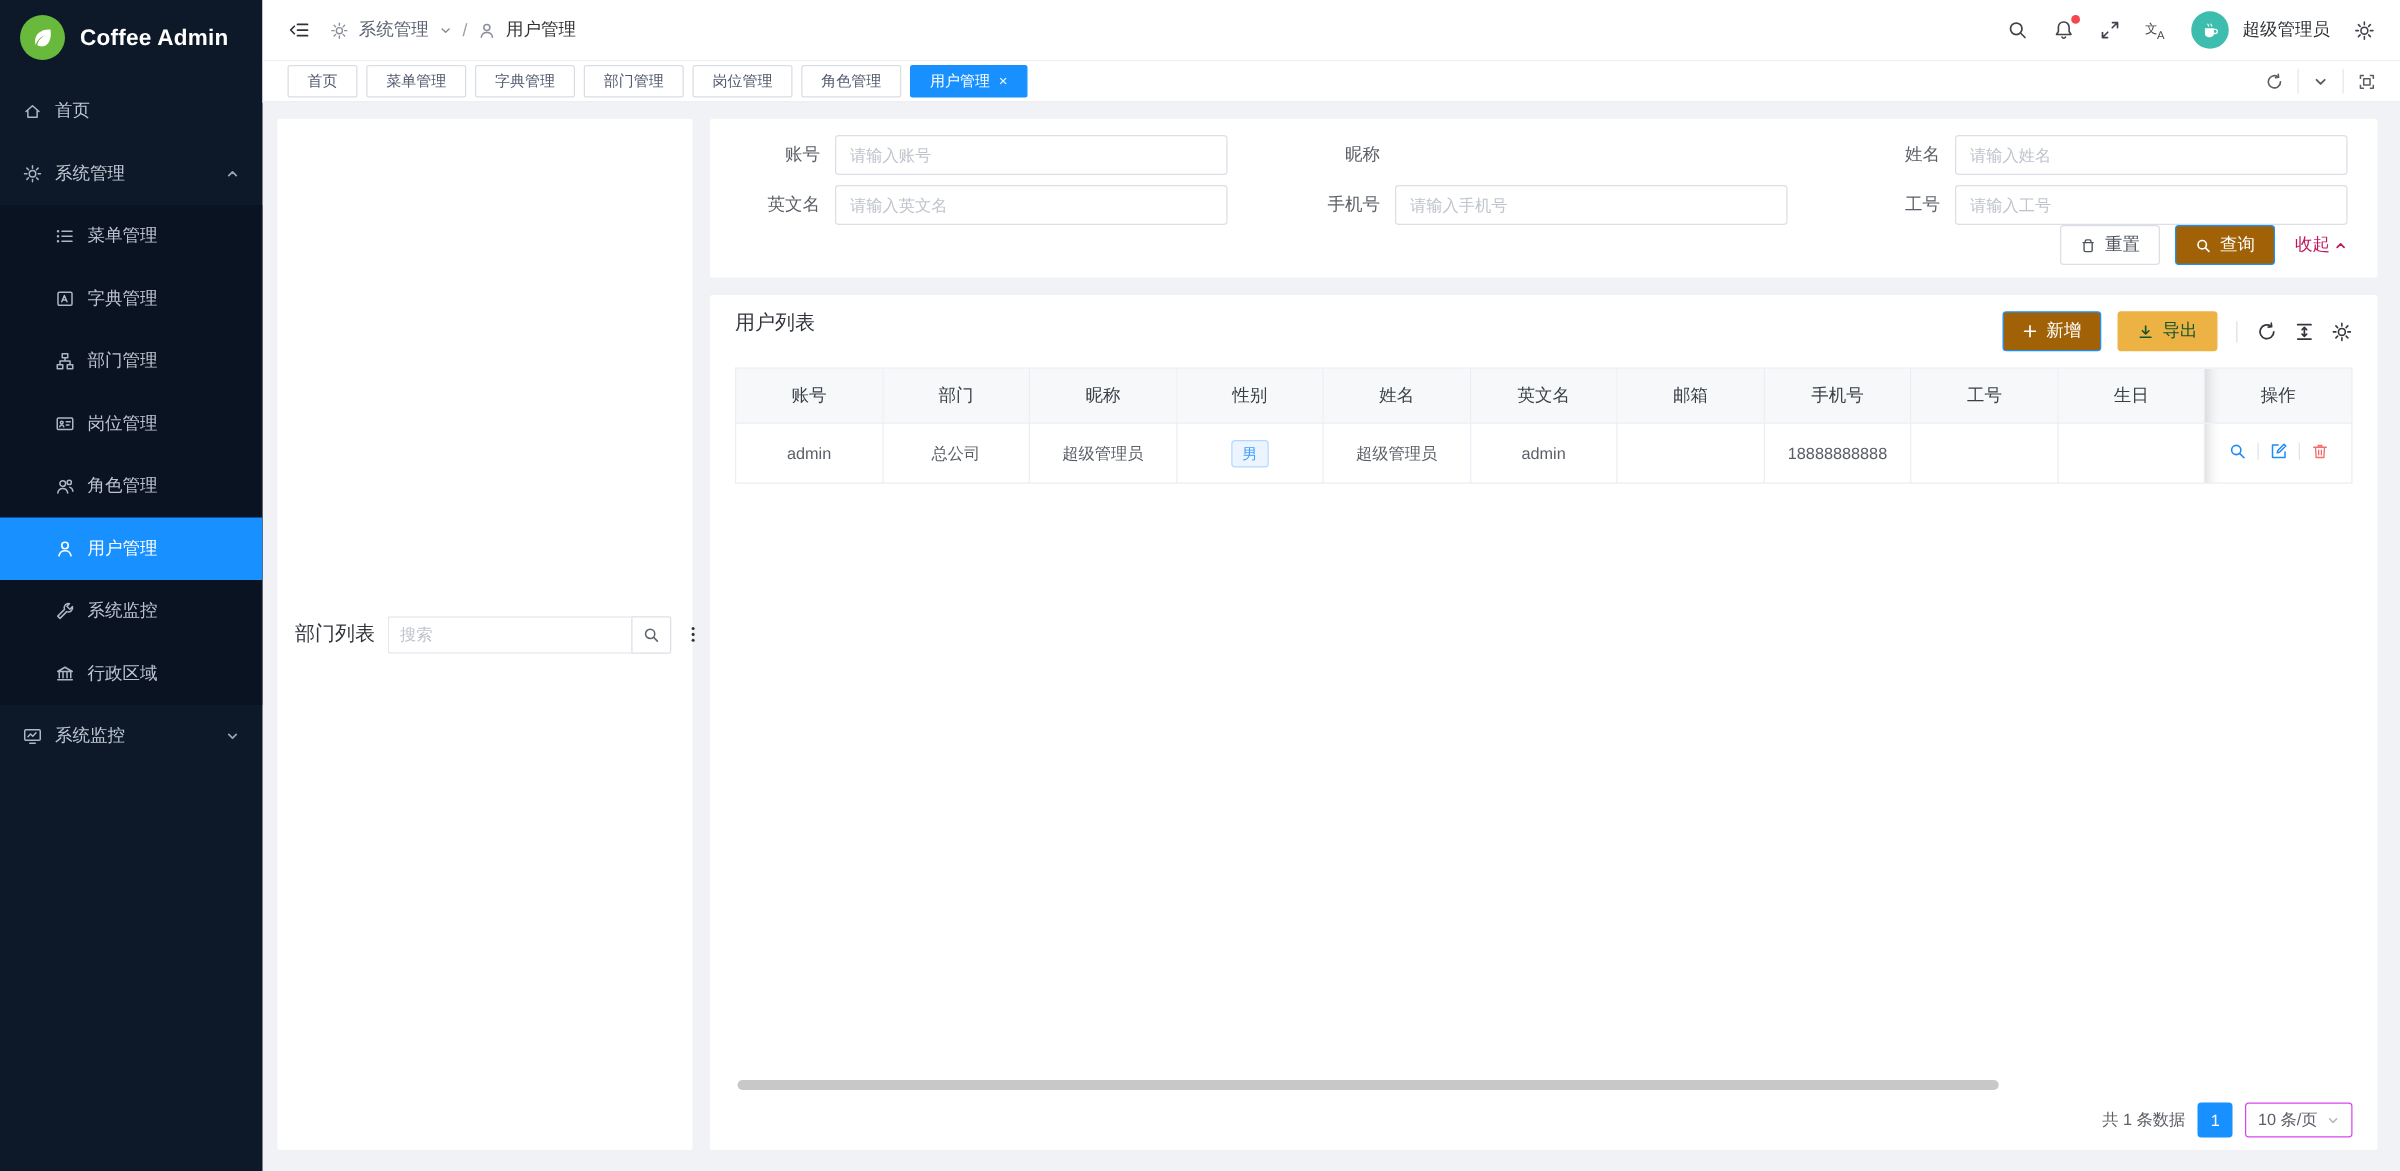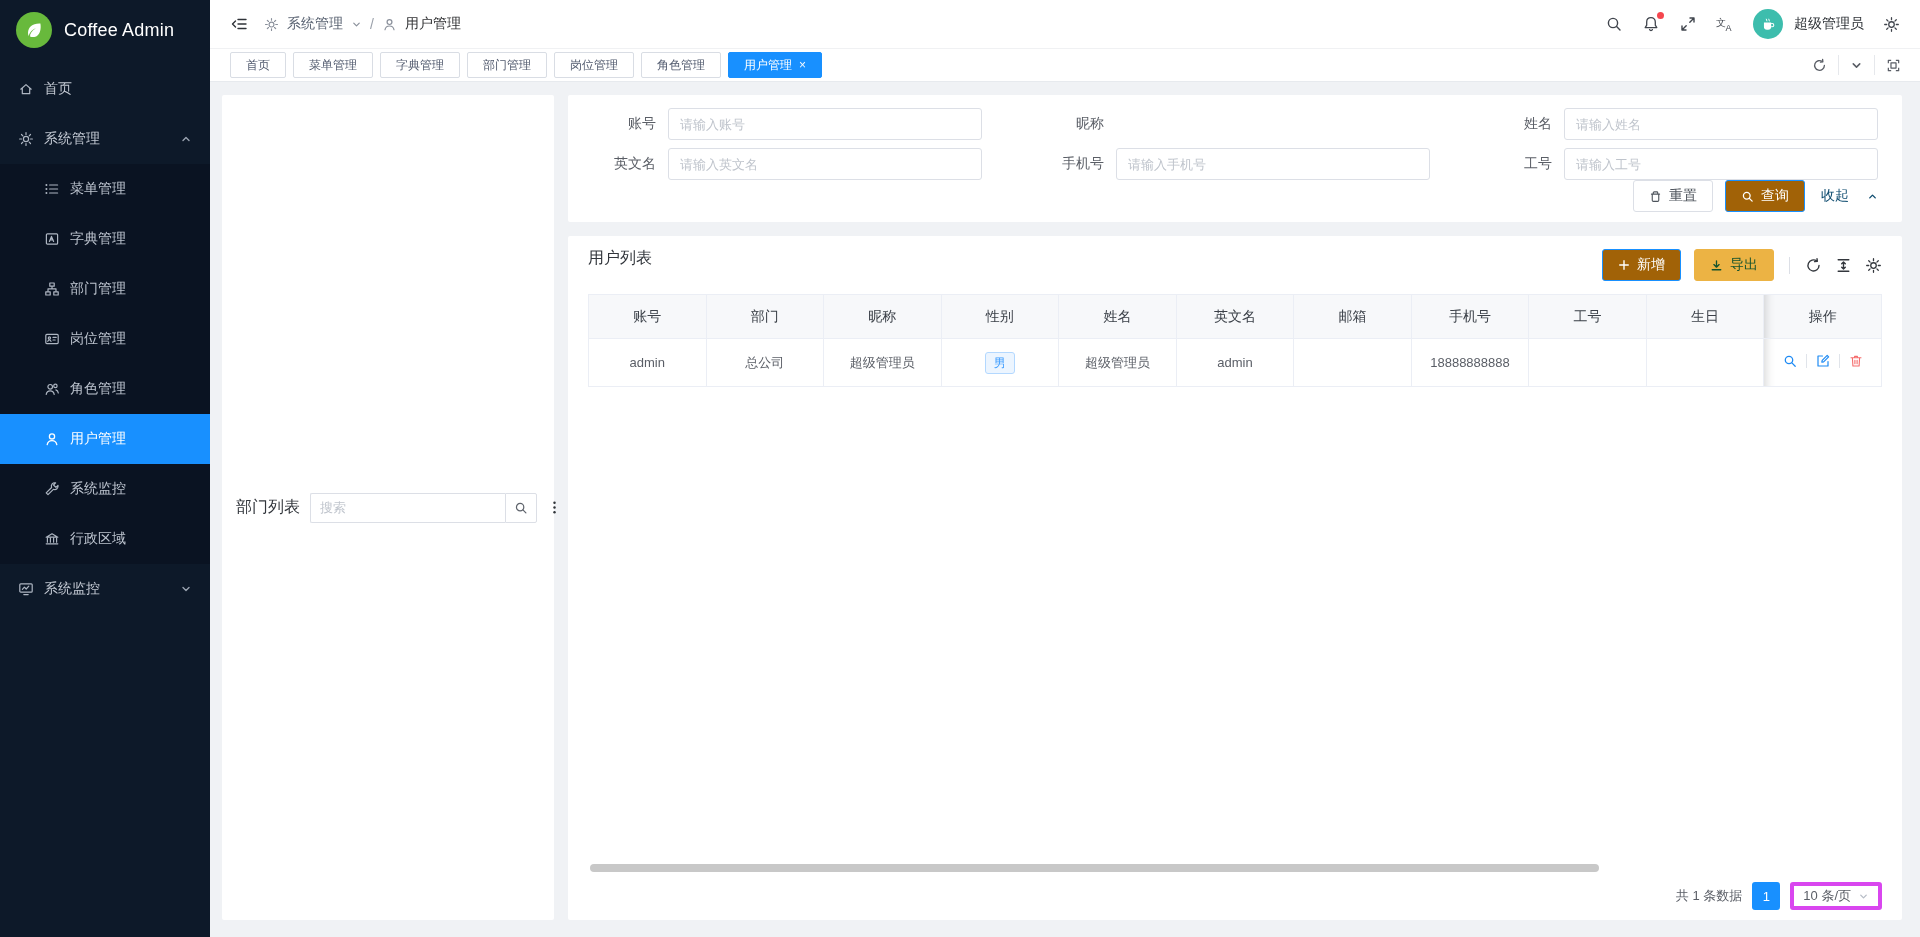--- a/index.html
+++ b/index.html
@@ -4,21 +4,21 @@
 <style>
   *{box-sizing:border-box;margin:0;padding:0}
   html,body{width:1920px;height:937px}
   body{font-family:"Liberation Sans","DejaVu Sans",sans-serif;background:#f0f2f5;overflow:hidden;color:#303133}
   .app{display:flex;width:1920px;height:937px}
 
   
   .sidebar{width:210px;flex-shrink:0;background:#0d1929;display:flex;flex-direction:column}
   .logo{height:60px;display:flex;align-items:center;gap:12px;padding:0 16px}
   .logo-mark{width:36px;height:36px;border-radius:50%;background:#68b93c;display:flex;align-items:center;justify-content:center;flex-shrink:0}
-  .logo-text{color:#fff;font-weight:normal;font-size:18px;letter-spacing:.2px;white-space:nowrap}
+  .logo-text{color:#fff;font-weight:bold;font-size:18px;letter-spacing:.2px;white-space:nowrap}
   .menu{flex:1;overflow:hidden;margin-top:4px}
   .menu-item{height:50px;display:flex;align-items:center;gap:10px;padding:0 18px;font-size:14px;color:#c3c9d3;cursor:pointer;white-space:nowrap}
   .menu-item .chev{margin-left:auto;color:#9aa3b0}
   .submenu{background:#0a1322}
   .submenu .menu-item{padding-left:44px;color:#bdc4cf}
   .menu-item.active{background:#1890ff;color:#fff}
   .menu-item.active .mi{color:#fff}
   .mi{display:inline-flex;color:#aeb6c2}
 
   
@@ -66,21 +66,21 @@
   .filter-panel{padding:13px 24px 10px 10px}
   .filter-grid{display:grid;grid-template-columns:repeat(3,1fr);gap:8px 44px}
   .field{display:flex;align-items:center;gap:12px}
   .field-label{width:78px;text-align:right;font-size:14px;color:#5a5e66;flex-shrink:0;white-space:nowrap}
   .field-input{flex:1;min-width:0;height:32px;border:1px solid #dcdfe6;border-radius:3px;padding:0 11px;font-size:13px;color:#303133;outline:none}
   .field-input::placeholder{color:#bfc4cc}
   .filter-actions{display:flex;justify-content:flex-end;align-items:center;gap:12px;margin-top:0}
   .btn{height:32px;display:inline-flex;align-items:center;gap:7px;padding:0 15px;border-radius:3px;font-size:14px;border:1px solid #dcdfe6;background:#fff;color:#4e545c;cursor:pointer;white-space:nowrap}
   .btn-primary{background:#a16207;border-color:#1890ff;color:#fff}
   .btn-warning{background:#ecb344;border-color:#ecb344;color:#14532d}
-  .link-collapse{color:#0c4a6e;font-size:14px;display:inline-flex;align-items:center;gap:18px;cursor:pointer;margin-left:4px;white-space:nowrap}
+  .link-collapse{color:#be185d;font-size:14px;display:inline-flex;align-items:center;gap:3px;cursor:pointer;margin-left:4px;white-space:nowrap}
 
   
   .list-panel{flex:1;padding:12px 20px 10px;display:flex;flex-direction:column;min-height:0}
   .list-head{display:flex;height:34px}
   .list-title{font-size:16px;color:#32363c}
   .list-actions{margin-left:auto;display:flex;align-items:center;gap:13px}
   .tool-divider{width:1px;height:17px;background:#dcdfe6;margin:0 2px}
   .tool-icon{display:inline-flex;color:#33373d;cursor:pointer}
   .table-wrap{margin-top:12px}
   table{width:100%;border-collapse:collapse;table-layout:fixed}
@@ -91,21 +91,21 @@
   .tag-male{display:inline-block;padding:2px 8px;font-size:12px;line-height:16px;color:#409eff;background:#ecf5ff;border:1px solid #b3d8ff;border-radius:3px}
   .row-ops{display:inline-flex;align-items:center;gap:9px}
   .op-divider{width:1px;height:14px;background:#e0e4ea}
   .op-ic{display:inline-flex;cursor:pointer}
   .op-blue{color:#1f8bf4}
   .op-red{color:#f56c6c}
   .hscroll{height:10px;margin-top:auto;position:relative;flex-shrink:0}
   .hscroll-thumb{position:absolute;left:2px;top:1px;height:8px;width:78%;background:#c8c8c8;border-radius:5px;cursor:pointer}
   .pager{display:flex;justify-content:flex-end;align-items:center;gap:10px;padding-top:9px;font-size:13px;color:#5a5e66}
   .page-num{width:28px;height:28px;background:#1890ff;color:#fff;display:flex;align-items:center;justify-content:center;border-radius:3px;font-size:13px;cursor:pointer}
-  .page-size{height:28px;border:4px solid #d946ef;border-radius:3px;display:flex;align-items:center;gap:7px;padding:0 9px;color:#5a5e66;background:#fff;cursor:pointer;white-space:nowrap}
+  .page-size{height:28px;border:1px solid #d946ef;border-radius:3px;display:flex;align-items:center;gap:7px;padding:0 9px;color:#5a5e66;background:#fff;cursor:pointer;white-space:nowrap}
   .chev{display:inline-flex}
 </style>
 </head>
 <body>
 
 <div class="app">
 
   <aside class="sidebar">
     <div class="logo">
       <span class="logo-mark">

